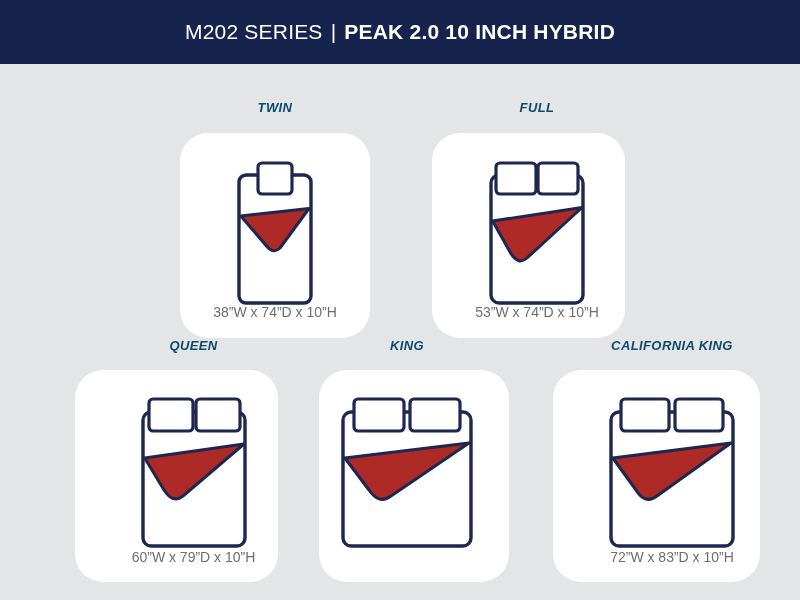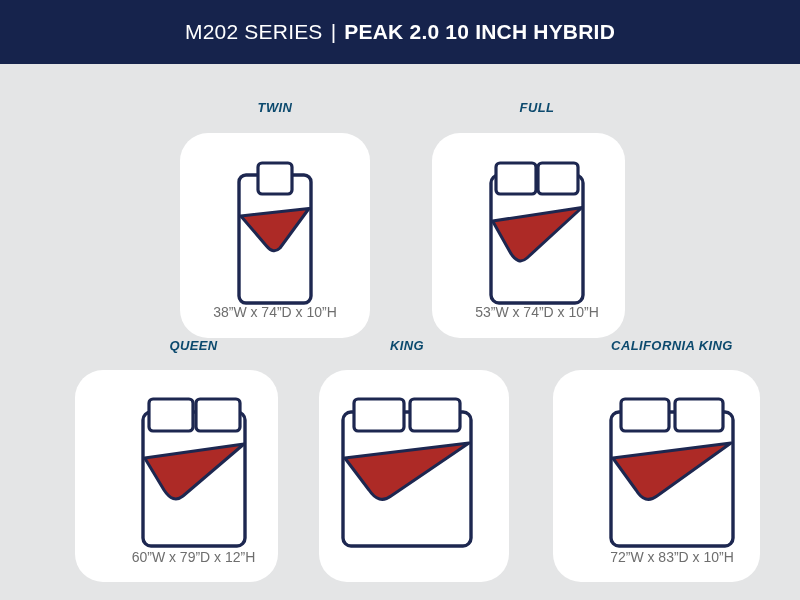--- a/index.html
+++ b/index.html
@@ -132,21 +132,21 @@
     <div class="card-label">QUEEN</div>
     <div class="card-panel" style="top:32px; width:203px; height:212px;"></div>
     <div class="bed-holder" style="top:58px;">
       <svg class="bed-svg" width="114" height="152" viewBox="0 0 114 152">
         <rect x="6" y="16" width="102" height="134" rx="8" ry="8" fill="#ffffff" stroke="#1d2750" stroke-width="3.4"></rect>
         <rect x="12" y="3" width="44" height="32" rx="4" ry="4" fill="#ffffff" stroke="#1d2750" stroke-width="3.2"></rect>
         <rect x="59" y="3" width="44" height="32" rx="4" ry="4" fill="#ffffff" stroke="#1d2750" stroke-width="3.2"></rect>
         <path d="M7.7 62 L107 48 L46 100 Q36 108 27 94 Z" fill="#ad2a26" stroke="#1d2750" stroke-width="3" stroke-linejoin="round"></path>
       </svg>
     </div>
-    <div class="card-dims" style="top:211px;">60”W x 79”D x 12”H</div>
+    <div class="card-dims" style="top:211px;">60”W x 79”D x 10”H</div>
   </div>
 
   <div class="size-card" style="left:319px; top:256px; width:176px; height:248px;">
     <div class="card-label">KING</div>
     <div class="card-panel" style="top:32px; width:190px; height:212px;"></div>
     <div class="bed-holder" style="top:58px;">
       <svg class="bed-svg" width="136" height="152" viewBox="0 0 136 152">
         <rect x="4" y="16" width="128" height="134" rx="8" ry="8" fill="#ffffff" stroke="#1d2750" stroke-width="3.4"></rect>
         <rect x="15" y="3" width="50" height="32" rx="4" ry="4" fill="#ffffff" stroke="#1d2750" stroke-width="3.2"></rect>
         <rect x="71" y="3" width="50" height="32" rx="4" ry="4" fill="#ffffff" stroke="#1d2750" stroke-width="3.2"></rect>

